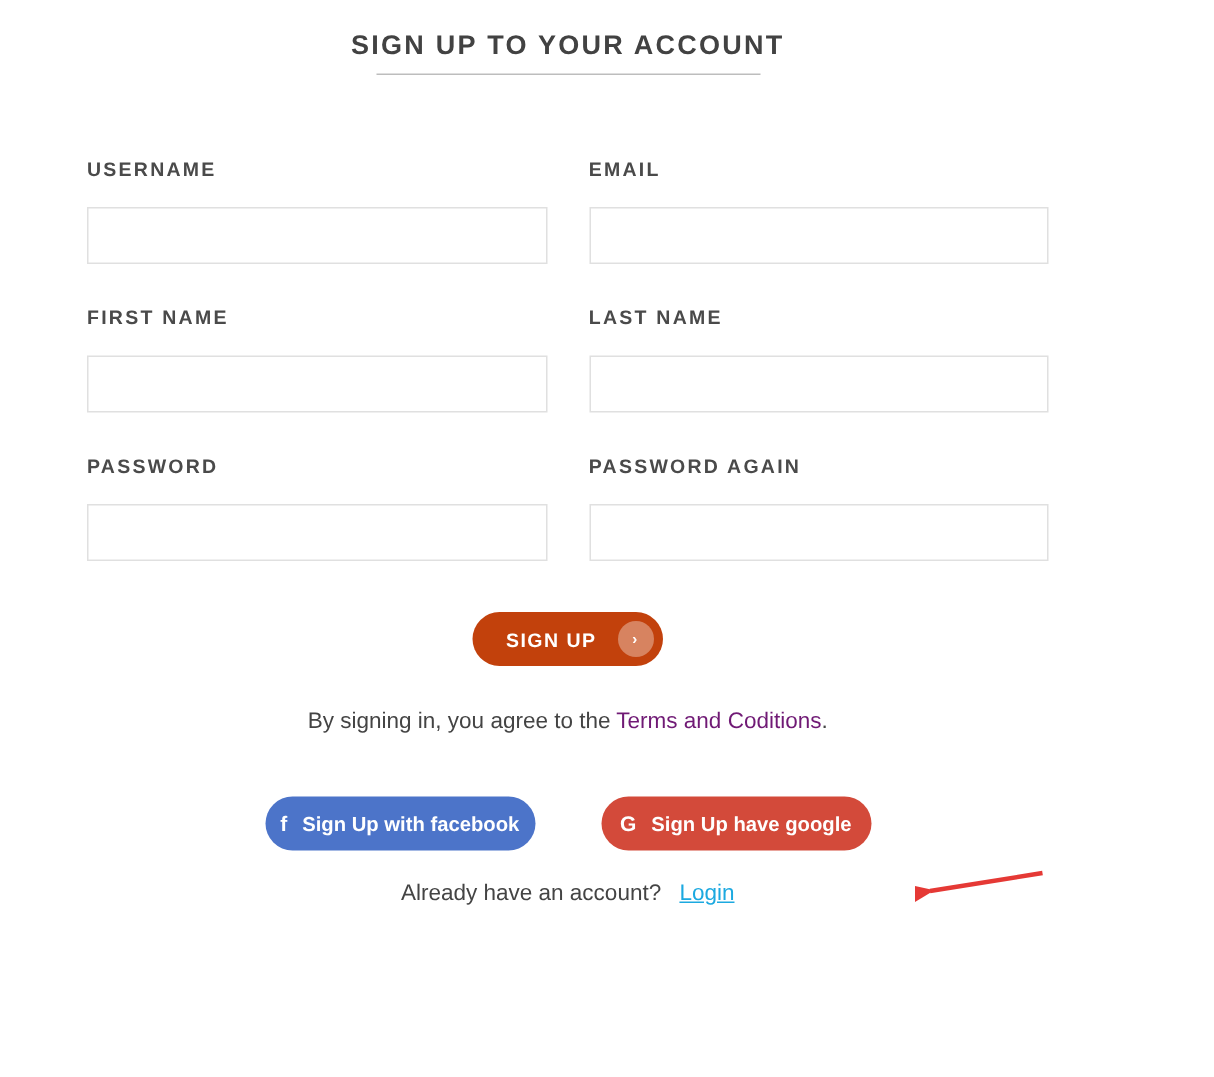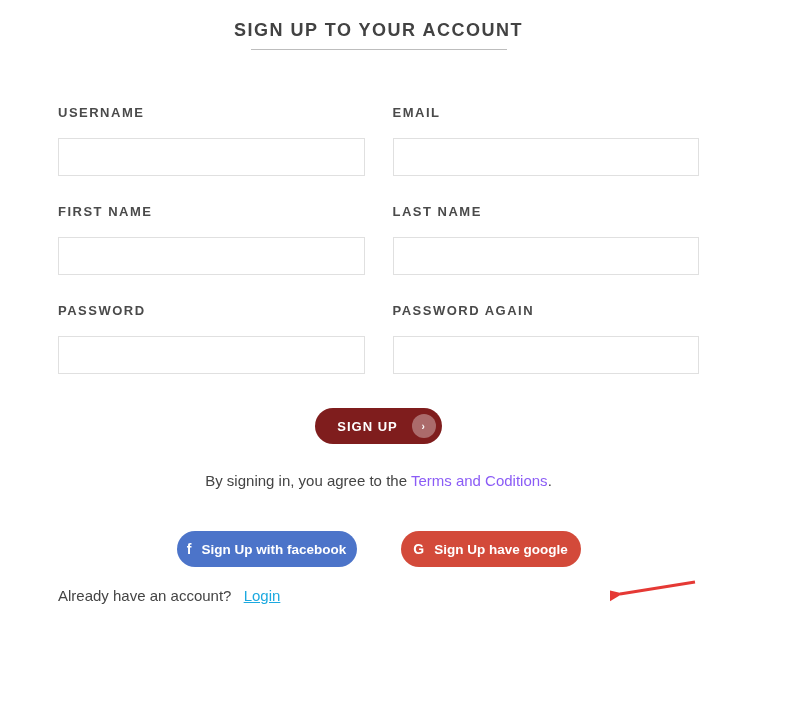--- a/index.html
+++ b/index.html
@@ -69,21 +69,21 @@
       right: 14px;
       top: 50%;
       transform: translateY(-50%);
       font-size: 8px;
       color: #777;
     }
     .actions { text-align: center; margin-top: 34px; }
     .signup-btn {
       display: inline-flex;
       align-items: center;
-      background: #7f1d1d;
+      background: #c2410c;
       color: #fff;
       border: none;
       border-radius: 999px;
       padding: 0 6px 0 22px;
       height: 36px;
       font-size: 13px;
       font-weight: 700;
       letter-spacing: 1px;
       cursor: pointer;
     }
@@ -97,21 +97,21 @@
       margin-left: 14px;
       font-size: 10px;
       color: #fff;
     }
     .agree {
       text-align: center;
       margin-top: 28px;
       font-size: 15px;
       color: #444;
     }
-    .agree a { color: #8b5cf6; text-decoration: none; }
+    .agree a { color: #701a75; text-decoration: none; }
     .social-row {
       display: flex;
       justify-content: center;
       gap: 44px;
       margin-top: 42px;
     }
     .social-btn {
       display: inline-flex;
       align-items: center;
       justify-content: center;
@@ -122,20 +122,21 @@
       width: 180px;
       color: #fff;
       font-size: 13.5px;
       font-weight: 600;
       cursor: pointer;
     }
     .fb { background: #4c74c9; }
     .gg { background: #d34a3a; }
     .social-icon { font-weight: 700; font-size: 14px; }
     .footer {
+      text-align: center;
       margin-top: 20px;
       font-size: 15px;
       color: #444;
     }
     .footer a { color: #1ca9e0; text-decoration: underline; margin-left: 8px; }
     .arrow-annotation {
       position: absolute;
       left: 610px;
       top: 576px;
       pointer-events: none;

